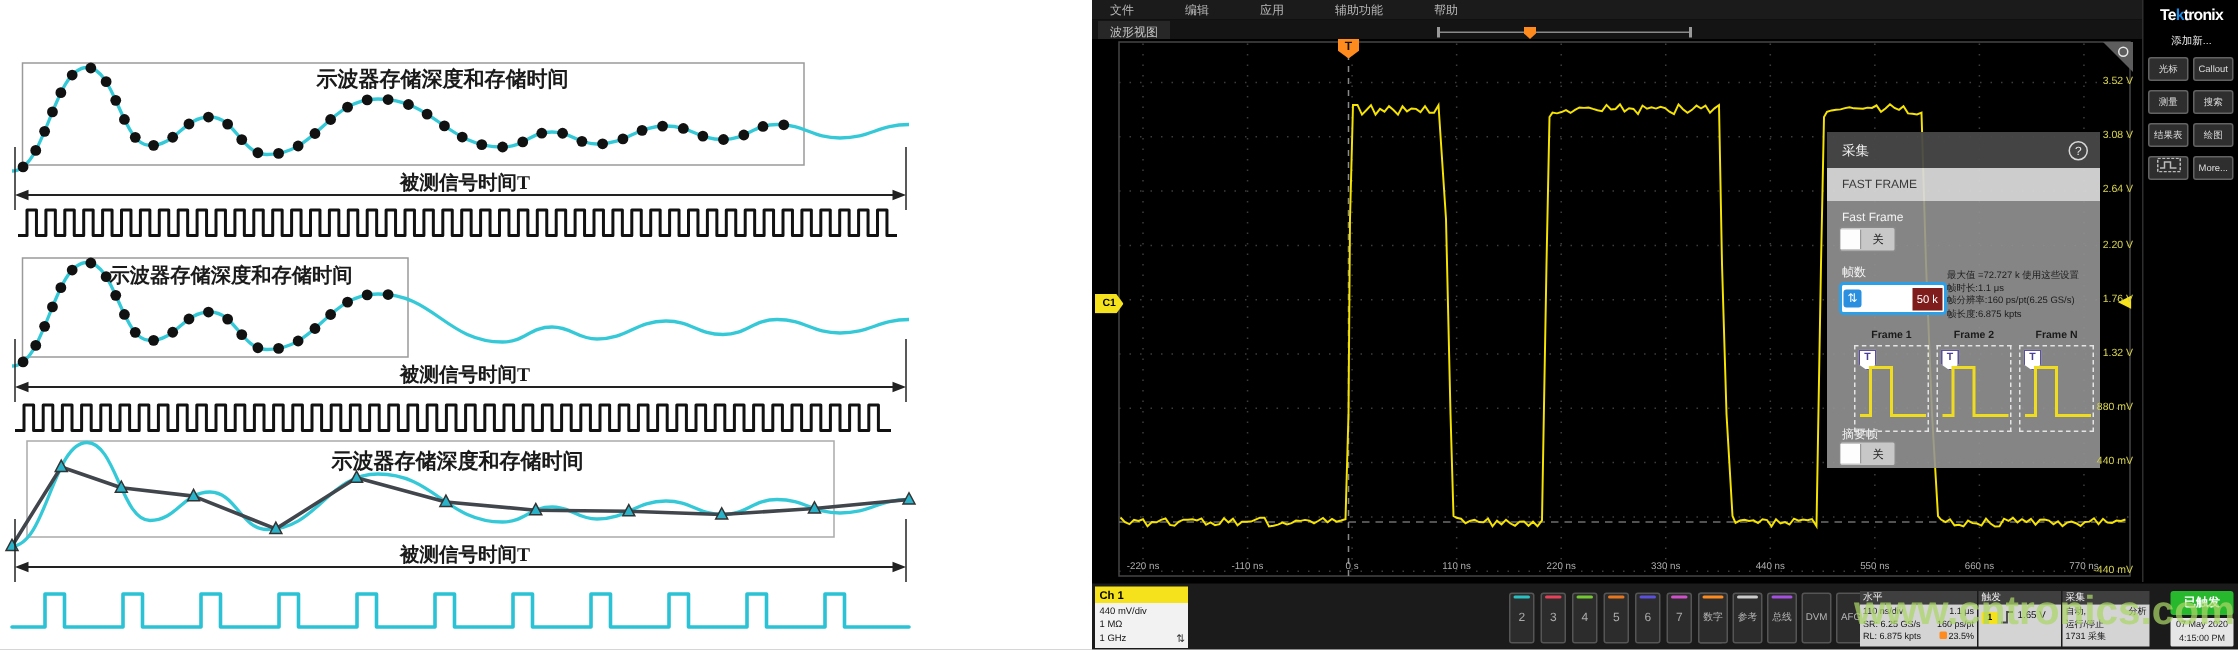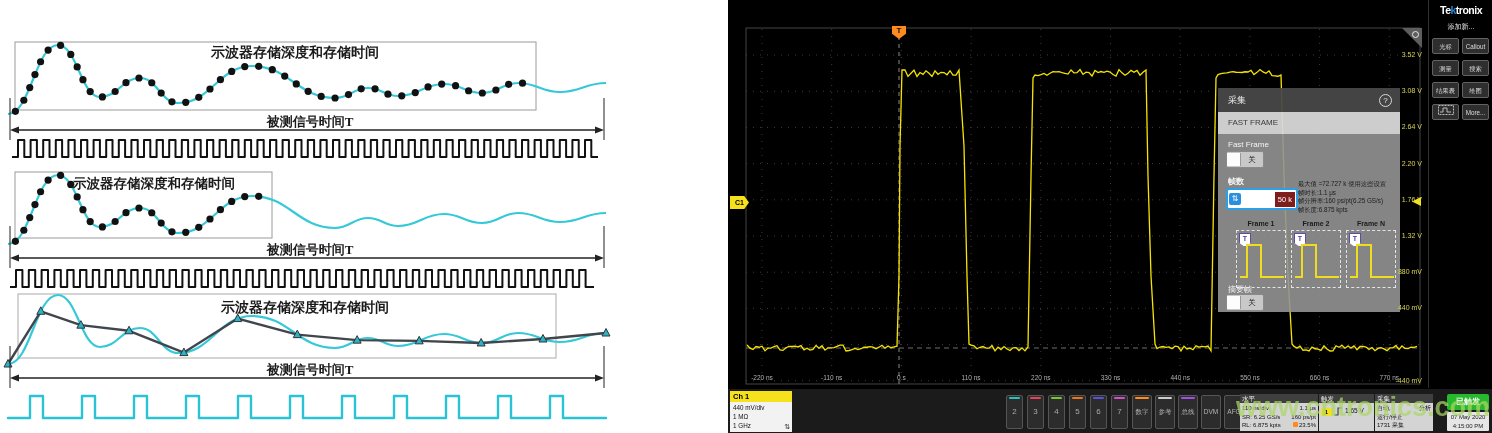--- a/index.html
+++ b/index.html
@@ -233,21 +233,38 @@
     <div class="dtitle" style="left:165px;top:44px;width:260px;">示波器存储深度和存储时间</div>
     <div class="dtime" style="left:230px;top:113px;width:160px;">被测信号时间T</div>
     <div class="dtitle" style="left:38px;top:175px;width:232px;font-size:13.5px;">示波器存储深度和存储时间</div>
     <div class="dtime" style="left:230px;top:241px;width:160px;">被测信号时间T</div>
     <div class="dtitle" style="left:165px;top:299px;width:280px;">示波器存储深度和存储时间</div>
     <div class="dtime" style="left:230px;top:361px;width:160px;">被测信号时间T</div>
   </div>
 
   <div id="scope">
 
-
+    <div id="menubar">
+
+    <span class="mitem">文件</span>
+        <span class="mitem">编辑</span>
+        <span class="mitem">应用</span>
+        <span class="mitem">辅助功能</span>
+        <span class="mitem">帮助</span>
+      </div>
+
+    <div id="tabstrip">
+      <span id="viewtab">波形视图</span>
+      <div id="topslider">
+        <div class="track"></div>
+        <div class="brl"></div>
+        <div class="brr"></div>
+        <div class="tsmark"></div>
+      </div>
+    </div>
 
     <div id="display">
       <svg id="wavesvg" width="700" height="364" viewBox="0 0 700 364">
           <line x1="34" y1="3" x2="34" y2="357" stroke="#3d3d3d" stroke-width="1" stroke-dasharray="1 6"></line>
           <line x1="18" y1="29" x2="692" y2="29" stroke="#3d3d3d" stroke-width="1" stroke-dasharray="1 6"></line>
           <line x1="103.7" y1="3" x2="103.7" y2="357" stroke="#3d3d3d" stroke-width="1" stroke-dasharray="1 6"></line>
           <line x1="18" y1="65.2" x2="692" y2="65.2" stroke="#3d3d3d" stroke-width="1" stroke-dasharray="1 6"></line>
           <line x1="173.4" y1="3" x2="173.4" y2="357" stroke="#3d3d3d" stroke-width="1" stroke-dasharray="1 6"></line>
           <line x1="18" y1="101.4" x2="692" y2="101.4" stroke="#3d3d3d" stroke-width="1" stroke-dasharray="1 6"></line>
           <line x1="243.10000000000002" y1="3" x2="243.10000000000002" y2="357" stroke="#3d3d3d" stroke-width="1" stroke-dasharray="1 6"></line>
@@ -280,21 +297,21 @@
         <div class="ptitle"><span>采集</span>
           <span class="phelp">?</span>
         </div>
         <div class="psec">FAST FRAME</div>
         <div class="pbody">
           <span class="plabel" style="top:6px;">Fast Frame</span>
           <div class="toggle" style="top:17px;">
             <span class="knob"></span>
             <span class="tlab">关</span>
           </div>
-          <span class="plabel" style="top:42px;font-weight:bold;">帧数</span>
+          <span class="plabel" style="top:42px;">帧数</span>
           <div id="fcount">
             <span class="spin">⇅</span>
             <span class="val">50 k</span>
           </div>
           <div class="pinfo">
             <div>最大值 =72.727 k 使用这些设置</div>
             <div>帧时长:1.1 μs</div>
             <div>帧分辨率:160 ps/pt(6.25 GS/s)</div>
             <div>帧长度:6.875 kpts</div>
           </div>

